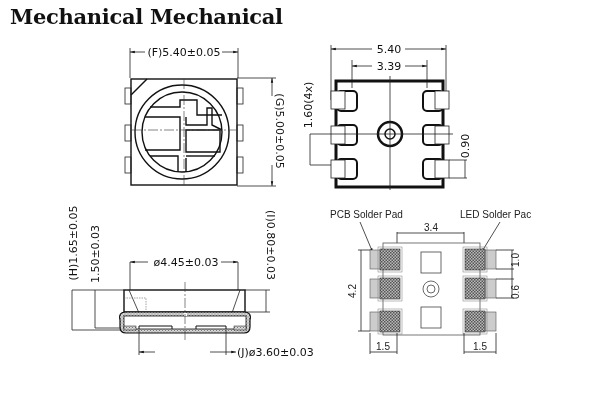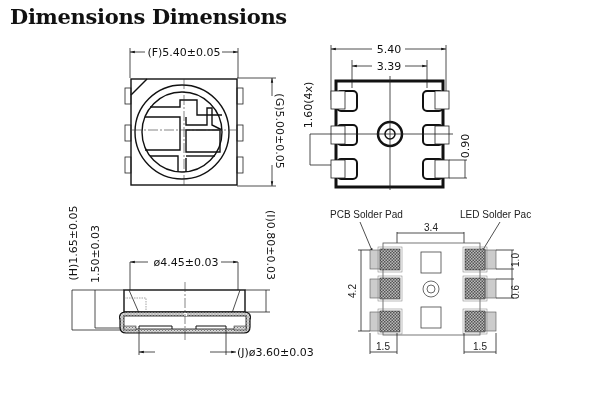--- a/index.html
+++ b/index.html
@@ -14,21 +14,21 @@
   .dim { font-family: "DejaVu Sans", "Liberation Sans", sans-serif; font-size: 11px; fill: #111; }
   .dims { font-family: "Liberation Sans", "DejaVu Sans", sans-serif; font-size: 10px; fill: #222; }
   .thin { stroke: #222; stroke-width: 0.8; fill: none; }
   .med { stroke: #111; stroke-width: 1.4; fill: none; }
   .thick { stroke: #111; stroke-width: 3; fill: none; }
   .center { stroke: #333; stroke-width: 0.6; fill: none; stroke-dasharray: 10 2 2 2; }
 </style>
 </head>
 <body>
 
-<div class="title">Dimensions Dimensions</div>
+<div class="title">Mechanical Mechanical</div>
 
 <svg width="600" height="400" viewBox="0 0 600 400">
   <defs>
     <pattern id="hatch" width="3" height="3" patternUnits="userSpaceOnUse">
       <rect width="3" height="3" fill="#bbb"></rect>
       <rect x="0" y="0" width="1.5" height="1.5" fill="#555"></rect>
       <rect x="1.5" y="1.5" width="1.5" height="1.5" fill="#555"></rect>
     </pattern>
     <pattern id="hatch2" width="3" height="3" patternUnits="userSpaceOnUse">
       <rect width="3" height="3" fill="#d8d8d8"></rect>

